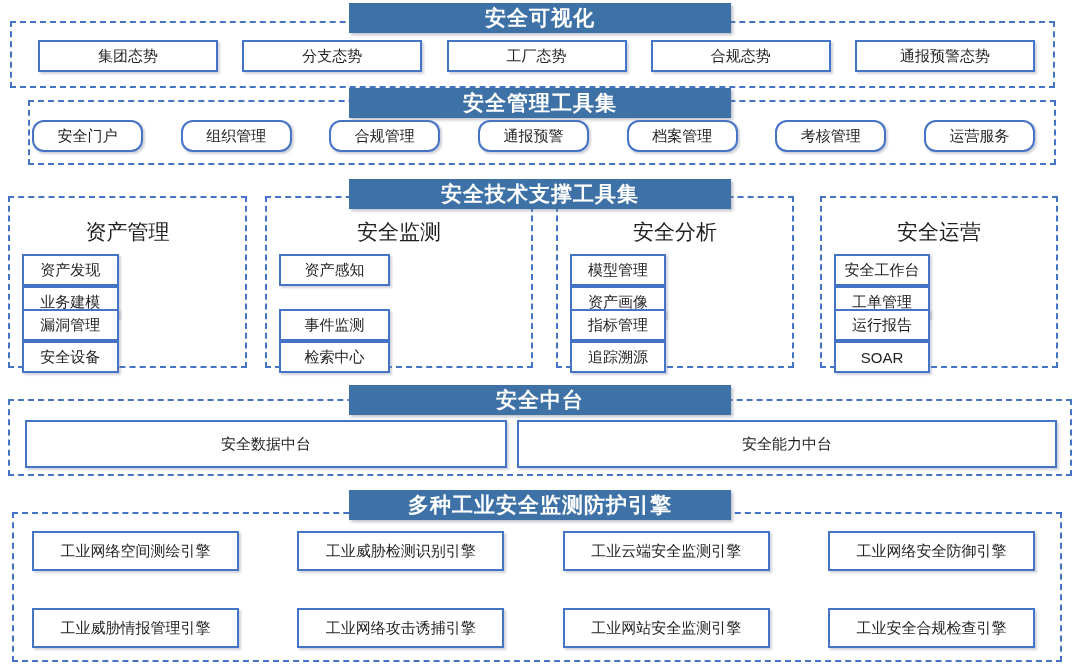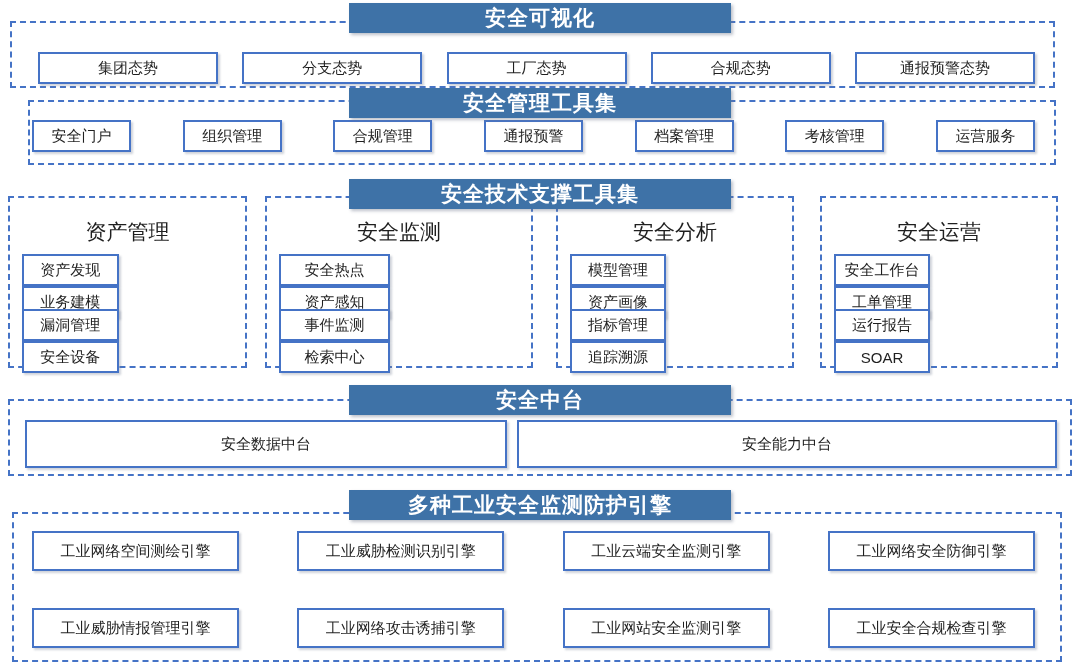--- a/index.html
+++ b/index.html
@@ -54,25 +54,25 @@
     z-index: 2;
   }
   .row {
     position: absolute;
     display: flex;
     justify-content: space-between;
     z-index: 2;
   }
   .row .box { height: 32px; }
   
-  .viz-row { left: 38px; top: 40px; width: 997px; margin-top: 12px; }
+  .viz-row { left: 38px; top: 40px; width: 997px; }
   .viz-row .box { width: 180px; }
   
   .mgmt-row { left: 32px; top: 120px; width: 1003px; }
-  .mgmt-row .box { width: 99px; }
+  .mgmt-row .box { width: 111px; border-radius: 12px; }
   
   .group {
     position: absolute;
     top: 196px;
     height: 172px;
     border: 2px dashed #4573C6;
     z-index: 1;
   }
   .group-title {
     position: absolute;
@@ -140,21 +140,20 @@
     </div>
     <div class="group-row r2">
       <div class="box">漏洞管理</div>
       <div class="box">安全设备</div>
     </div>
   </div>
 
   <div class="group" style="left:265px; width:268px;">
     <div class="group-title">安全监测</div>
     <div class="group-row r1">
-      <div class="box">安全热点</div>
       <div class="box">资产感知</div>
     </div>
     <div class="group-row r2">
       <div class="box">事件监测</div>
       <div class="box">检索中心</div>
     </div>
   </div>
 
   <div class="group" style="left:556px; width:238px;">
     <div class="group-title">安全分析</div>

